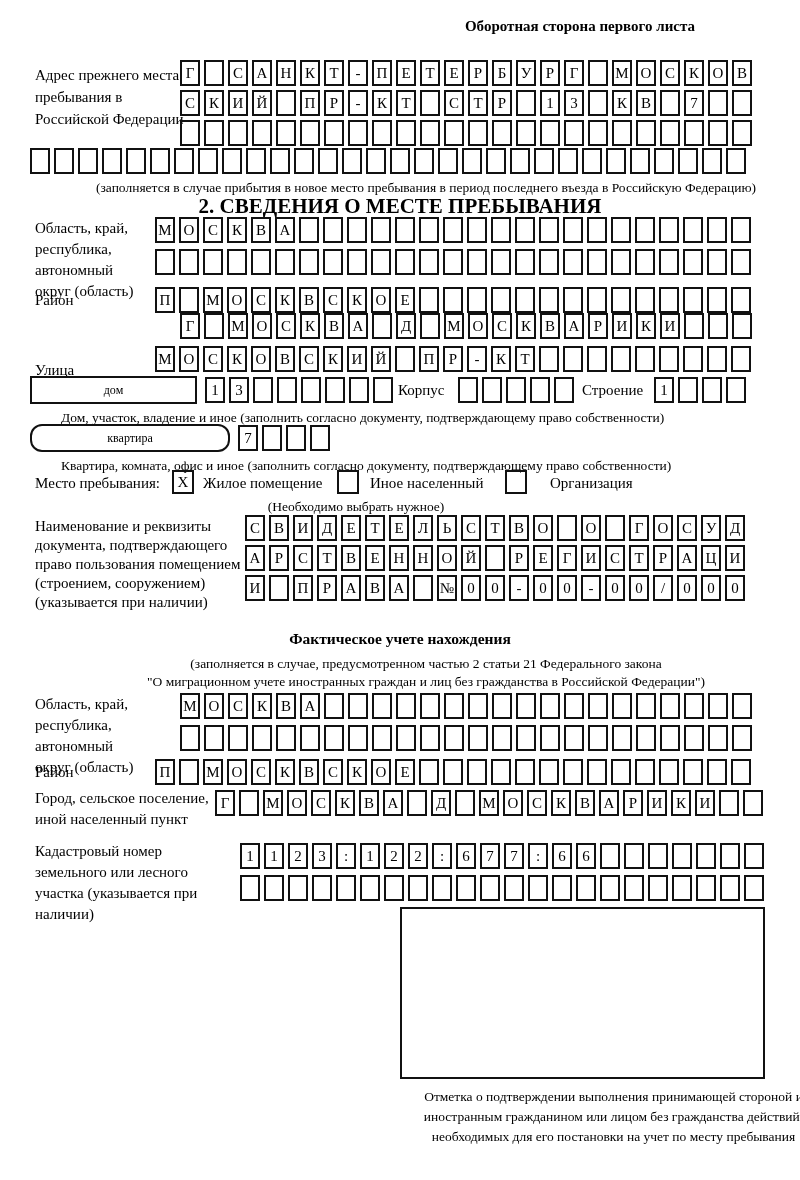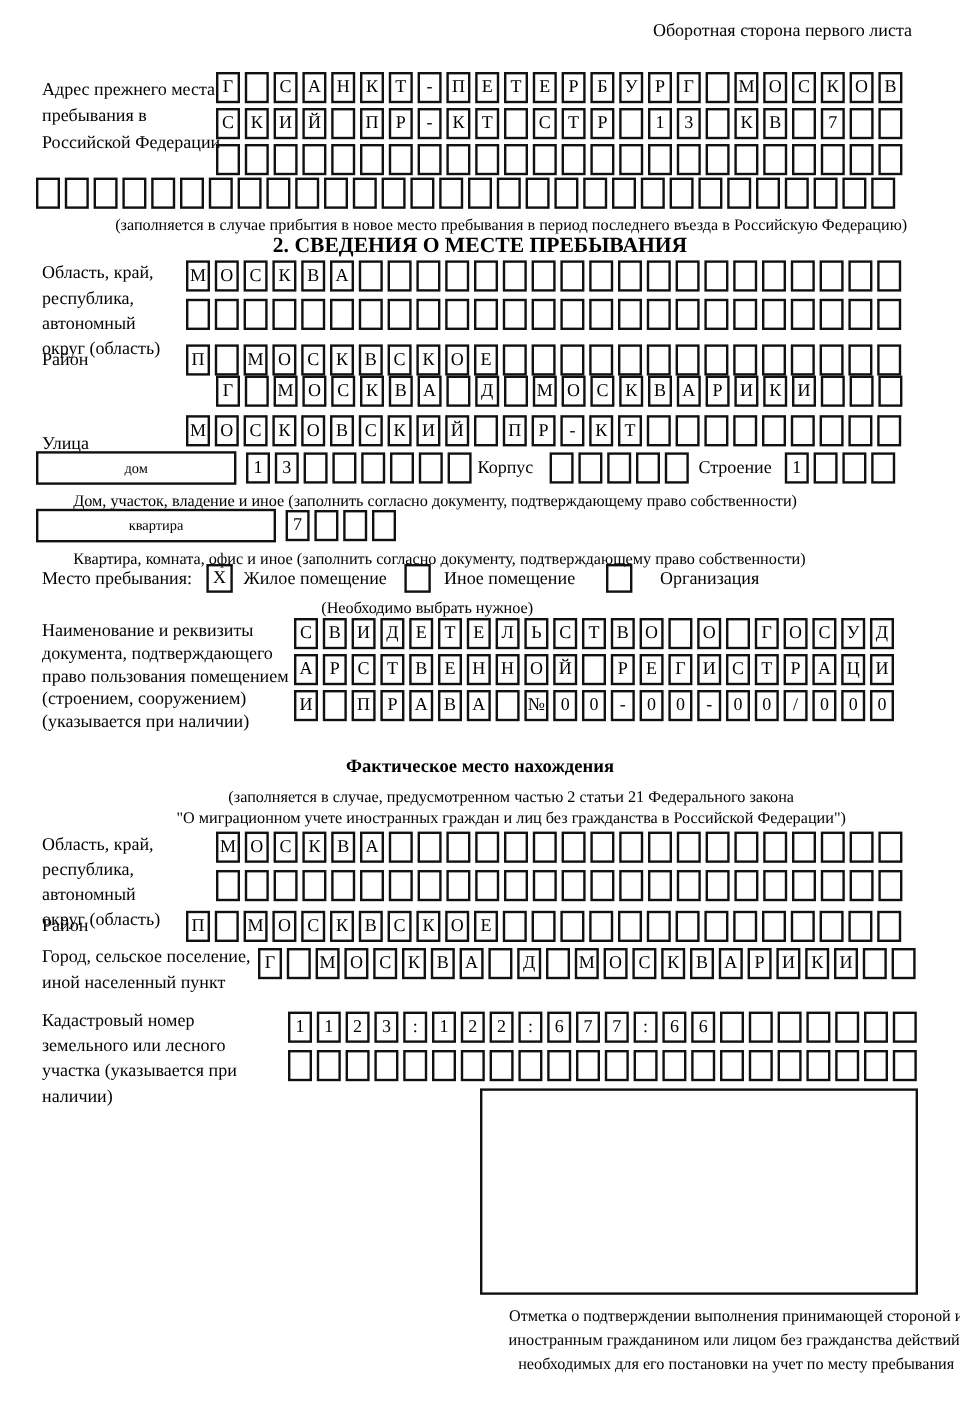--- a/index.html
+++ b/index.html
@@ -16,21 +16,21 @@
   .bigbox{box-sizing:border-box;border:2px solid #111;display:flex;align-items:center;justify-content:center;font-size:12px;}
   .checkbox{display:inline-flex;width:22px;height:24px;box-sizing:border-box;border:2px solid #111;
         align-items:center;justify-content:center;font-size:15px;}
   .stampbox{box-sizing:border-box;border:2px solid #111;background:#fff;}
 </style>
 </head>
 <body>
 
 <div class="page">
 
-  <div class="abs lbl" style="left:400px;top:16px;width:360px;text-align:right;">Оборотная сторона первого листа</div>
+  <div class="abs lbl" style="left:400px;top:16px;width:360px;text-align:center;font-weight:bold;">Оборотная сторона первого листа</div>
 
   <div class="abs lbl" style="left:35px;top:64px;width:150px;line-height:22px;">Адрес прежнего места пребывания в Российской Федерации</div>
   <div class="abs cellrow" style="left:180px;top:60px;">
       <span class="cell">Г</span>
       <span class="cell"></span>
       <span class="cell">С</span>
       <span class="cell">А</span>
       <span class="cell">Н</span>
       <span class="cell">К</span>
       <span class="cell">Т</span>
@@ -131,21 +131,21 @@
       <span class="cell"></span>
       <span class="cell"></span>
       <span class="cell"></span>
       <span class="cell"></span>
       <span class="cell"></span>
       <span class="cell"></span>
       <span class="cell"></span>
     </div>
   <div class="abs note center" style="left:0;top:179px;width:800px;">(заполняется в случае прибытия в новое место пребывания в период последнего въезда в Российскую Федерацию)</div>
 
-  <div class="abs bold center" style="left:0;top:194px;width:800px;font-size:18px;">2. СВЕДЕНИЯ О МЕСТЕ ПРЕБЫВАНИЯ</div>
+  <div class="abs bold center" style="left:0;top:194px;width:800px;font-size:21px;">2. СВЕДЕНИЯ О МЕСТЕ ПРЕБЫВАНИЯ</div>
 
   <div class="abs lbl" style="left:35px;top:218px;width:115px;">Область, край, республика, автономный округ (область)</div>
   <div class="abs cellrow" style="left:155px;top:217px;">
       <span class="cell">М</span>
       <span class="cell">О</span>
       <span class="cell">С</span>
       <span class="cell">К</span>
       <span class="cell">В</span>
       <span class="cell">А</span>
       <span class="cell"></span>
@@ -302,34 +302,34 @@
     </div>
   <div class="abs lbl" style="left:582px;top:380px;">Строение</div>
   <div class="abs cellrow" style="left:654px;top:377px;">
       <span class="cell">1</span>
       <span class="cell"></span>
       <span class="cell"></span>
       <span class="cell"></span>
     </div>
   <div class="abs note" style="left:35px;top:409px;width:760px;">Дом, участок, владение и иное (заполнить согласно документу, подтверждающему право собственности)</div>
 
-  <div class="abs bigbox" style="left:30px;top:424px;width:200px;height:28px;">квартира</div>
+  <div class="abs bigbox" style="left:30px;top:424px;width:200px;height:28px;border-radius:12px;">квартира</div>
   <div class="abs cellrow" style="left:238px;top:425px;">
       <span class="cell">7</span>
       <span class="cell"></span>
       <span class="cell"></span>
       <span class="cell"></span>
     </div>
   <div class="abs note" style="left:35px;top:457px;width:760px;">Квартира, комната, офис и иное (заполнить согласно документу, подтверждающему право собственности)</div>
 
   <div class="abs lbl" style="left:35px;top:473px;">Место пребывания:</div>
   <span class="abs checkbox" style="left:172px;top:470px;">X</span>
   <div class="abs lbl" style="left:203px;top:473px;">Жилое помещение</div>
   <span class="abs checkbox" style="left:337px;top:470px;"></span>
-  <div class="abs lbl" style="left:370px;top:473px;">Иное помещение</div>
+  <div class="abs lbl" style="left:370px;top:473px;">Иное населенный</div>
   <span class="abs checkbox" style="left:505px;top:470px;"></span>
   <div class="abs lbl" style="left:550px;top:473px;">Организация</div>
   <div class="abs note center" style="left:180px;top:498px;width:300px;">(Необходимо выбрать нужное)</div>
 
   <div class="abs lbl" style="left:35px;top:517px;width:215px;line-height:19px;">Наименование и реквизиты документа, подтверждающего право пользования помещением (строением, сооружением) (указывается при наличии)</div>
   <div class="abs cellrow" style="left:245px;top:515px;">
       <span class="cell">С</span>
       <span class="cell">В</span>
       <span class="cell">И</span>
       <span class="cell">Д</span>
@@ -391,21 +391,21 @@
       <span class="cell">0</span>
       <span class="cell">-</span>
       <span class="cell">0</span>
       <span class="cell">0</span>
       <span class="cell">/</span>
       <span class="cell">0</span>
       <span class="cell">0</span>
       <span class="cell">0</span>
     </div>
 
-  <div class="abs bold center" style="left:0;top:630px;width:800px;font-size:15.5px;">Фактическое место нахождения</div>
+  <div class="abs bold center" style="left:0;top:630px;width:800px;font-size:15.5px;">Фактическое учете нахождения</div>
   <div class="abs note center" style="left:0;top:655px;width:800px;">(заполняется в случае, предусмотренном частью 2 статьи 21 Федерального закона</div>
   <div class="abs note center" style="left:0;top:673px;width:800px;">"О миграционном учете иностранных граждан и лиц без гражданства в Российской Федерации")</div>
 
   <div class="abs lbl" style="left:35px;top:694px;width:115px;">Область, край, республика, автономный округ (область)</div>
   <div class="abs cellrow" style="left:180px;top:693px;">
       <span class="cell">М</span>
       <span class="cell">О</span>
       <span class="cell">С</span>
       <span class="cell">К</span>
       <span class="cell">В</span>

